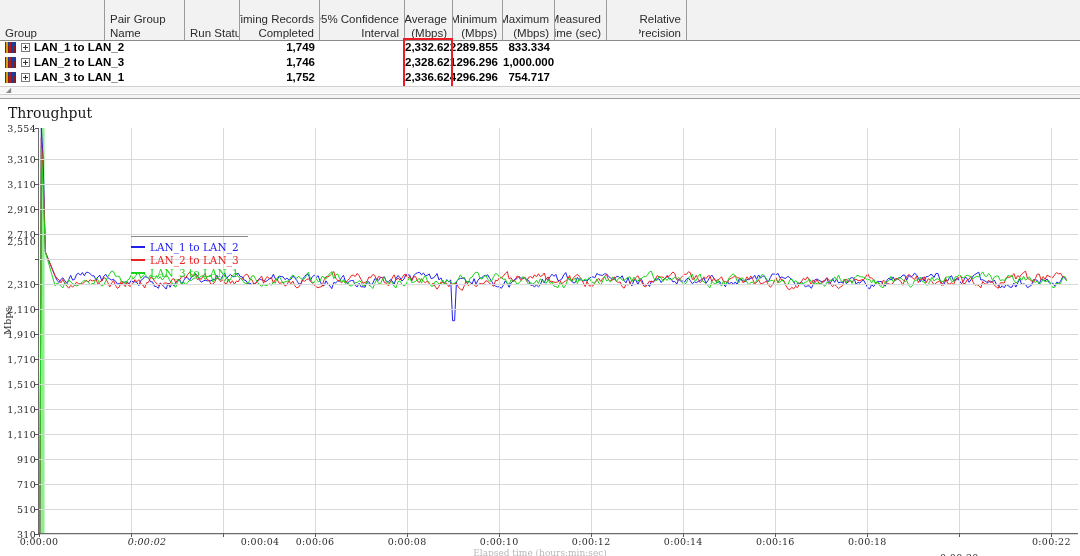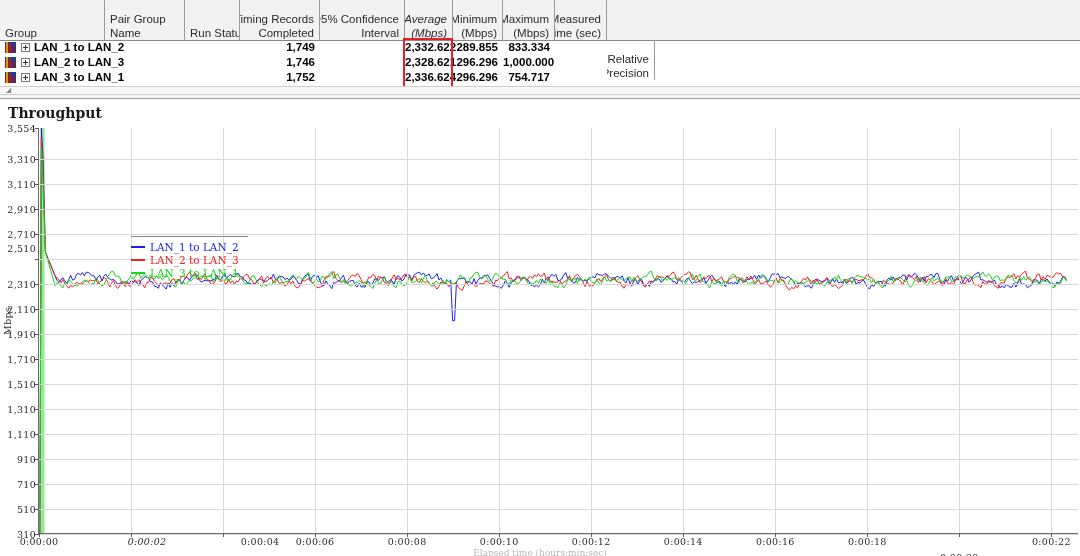--- a/index.html
+++ b/index.html
@@ -76,21 +76,21 @@
   .splitter {
     position: absolute; left: 0; top: 93px; width: 1080px; height: 7px;
     background: linear-gradient(to bottom,#ffffff 0 1px,#cfcfcf 1px 2px,#f5f5f5 2px 5px,#9e9e9e 5px 6px,#ffffff 6px 7px);
   }
 
   
   .chart-area { position: absolute; left: 0; top: 100px; width: 1080px; height: 456px; background:#fff; }
   .chart-title {
     position: absolute; left: 8px; top: 5px;
     font-family: "DejaVu Serif", serif;
-    font-size: 14px; color: #1a1a1a; font-weight: bold;
+    font-size: 14px; color: #1a1a1a;
   }
   .plot {
     position: absolute;
     left: 38px; top: 28px;
     width: 1040px; height: 406px;
     border-left: 1px solid #6b6b6b;
     border-bottom: 1px solid #6b6b6b;
     box-sizing: border-box;
   }
   .gridline { position: absolute; left: 0; width: 100%; height: 1px; background: #d9d9d9; }
@@ -157,37 +157,37 @@
           <span class="l2">Run Status</span>
         </div>
         <div class="hcell r" style="left: 240px; width: 80px;">
           <span class="l1">Timing Records</span>
           <span class="l2">Completed</span>
         </div>
         <div class="hcell r" style="left: 320px; width: 85px;">
           <span class="l1">95% Confidence</span>
           <span class="l2">Interval</span>
         </div>
-        <div class="hcell r" style="left: 405px; width: 48px; font-style: italic;">
+        <div class="hcell r" style="left: 405px; width: 48px;">
           <span class="l1">Average</span>
           <span class="l2">(Mbps)</span>
         </div>
         <div class="hcell r" style="left: 453px; width: 50px;">
           <span class="l1">Minimum</span>
           <span class="l2">(Mbps)</span>
         </div>
         <div class="hcell r" style="left: 503px; width: 52px;">
           <span class="l1">Maximum</span>
           <span class="l2">(Mbps)</span>
         </div>
         <div class="hcell r" style="left: 555px; width: 52px;">
           <span class="l1">Measured</span>
           <span class="l2">Time (sec)</span>
         </div>
-        <div class="hcell r" style="left: 607px; width: 48px; margin-top: 40px;">
+        <div class="hcell r" style="left: 639px; width: 48px;">
           <span class="l1">Relative</span>
           <span class="l2">Precision</span>
         </div>
       </div>
     <div class="rows" id="grid-rows">
         <div class="grow" style="top: 0px; position: absolute;">
           <span class="ico-bar" style="left: 5px;">
             <i class="b1"></i>
             <i class="b2"></i>
             <i class="b3"></i>
@@ -253,21 +253,21 @@
         <div class="ytickmark" style="top: 55.5684px;"></div>
         <div class="ytick" style="top: 55.5684px;">3,110</div>
         <div class="gridline" style="top: 80.5993px;"></div>
         <div class="ytickmark" style="top: 80.5993px;"></div>
         <div class="ytick" style="top: 80.5993px;">2,910</div>
         <div class="gridline" style="top: 105.63px;"></div>
         <div class="ytickmark" style="top: 105.63px;"></div>
         <div class="ytick" style="top: 105.63px;">2,710</div>
         <div class="gridline" style="top: 130.661px;"></div>
         <div class="ytickmark" style="top: 130.661px;"></div>
-        <div class="ytick" style="top: 120px; text-align: right;">2,510</div>
+        <div class="ytick" style="top: 113px; text-align: right;">2,510</div>
         <div class="gridline" style="top: 155.692px;"></div>
         <div class="ytickmark" style="top: 155.692px;"></div>
         <div class="ytick" style="top: 155.692px;">2,310</div>
         <div class="gridline" style="top: 180.723px;"></div>
         <div class="ytickmark" style="top: 180.723px;"></div>
         <div class="ytick" style="top: 180.723px;">2,110</div>
         <div class="gridline" style="top: 205.753px;"></div>
         <div class="ytickmark" style="top: 205.753px;"></div>
         <div class="ytick" style="top: 205.753px;">1,910</div>
         <div class="gridline" style="top: 230.784px;"></div>

